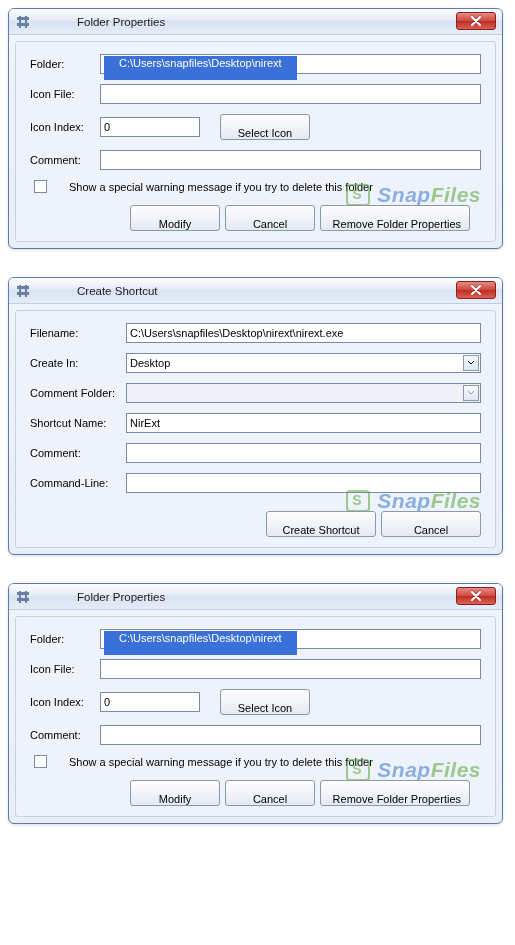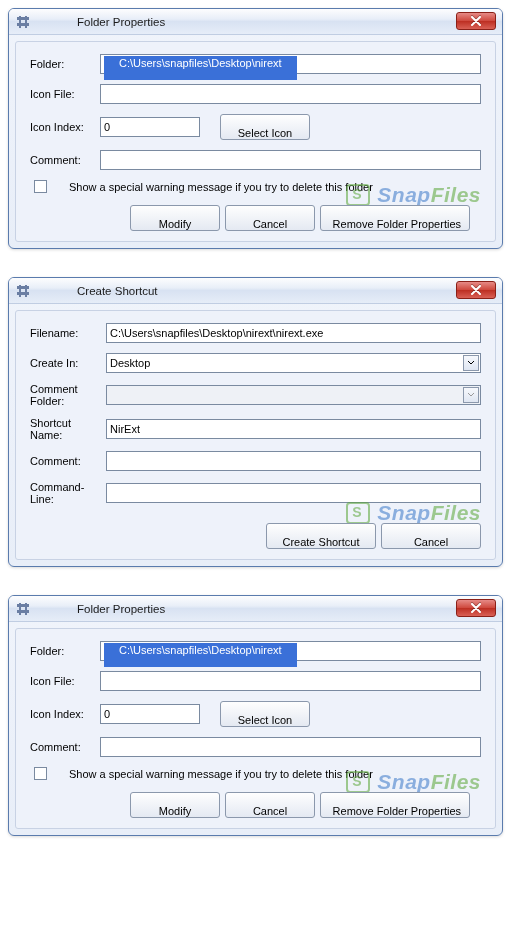--- a/index.html
+++ b/index.html
@@ -61,21 +61,21 @@
   }
   .row {
     display: flex;
     align-items: center;
     margin-bottom: 10px;
   }
   .row .lbl {
     width: 70px;
     flex-shrink: 0;
   }
-  .row.wide .lbl { width: 76px; }
+  .row.wide .lbl { width: 96px; }
   input[type=text], .sel {
     height: 20px;
     border: 1px solid #7a8aa0;
     background: #fff;
     padding: 1px 3px;
     font: inherit;
   }
   input[type=text].flex { flex: 1; min-width: 0; }
   .sel-highlight {
     background: #3a70d8;

